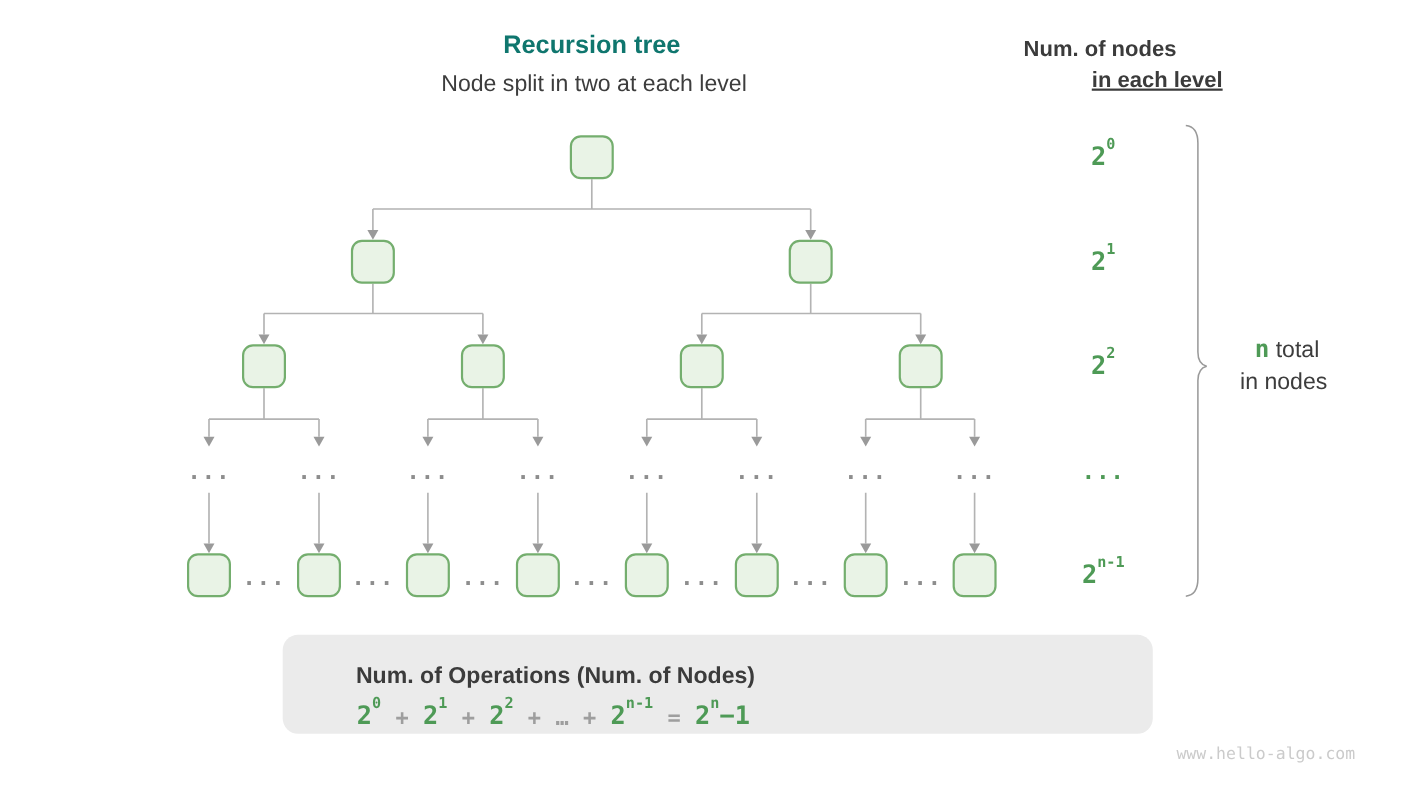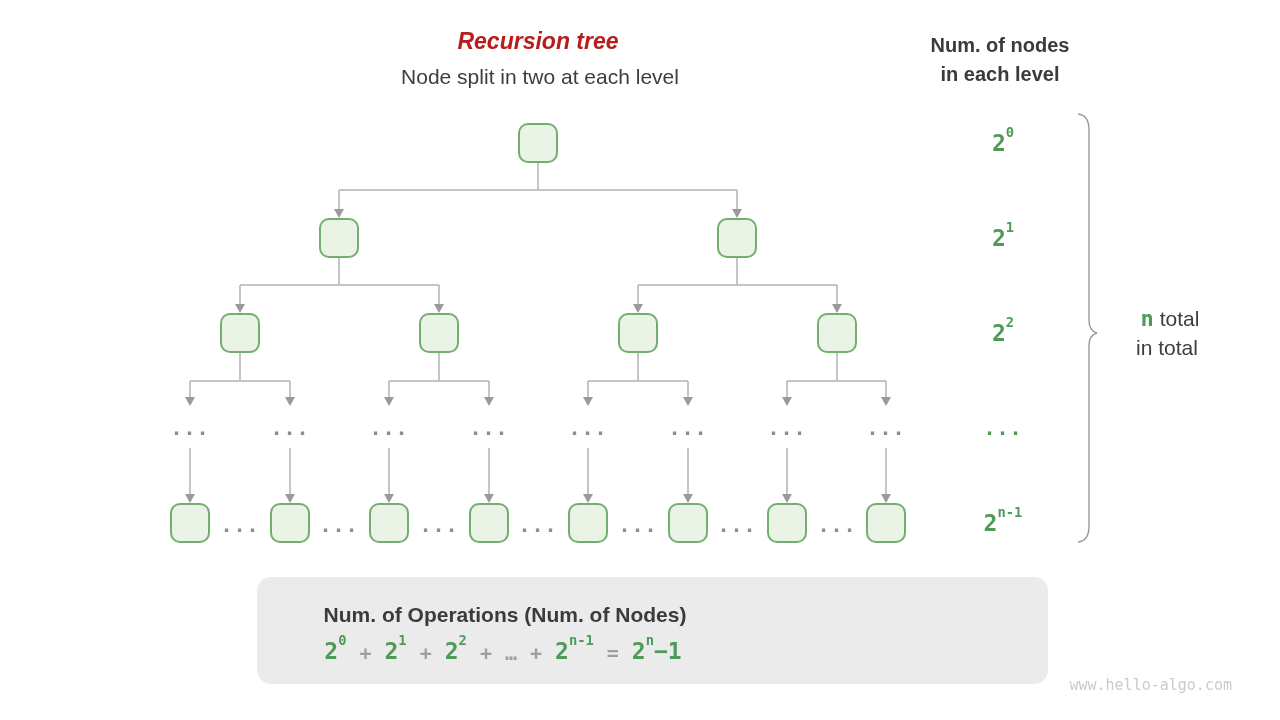--- a/index.html
+++ b/index.html
@@ -4,21 +4,21 @@
 <style>
   html,body { margin:0; padding:0; background:#ffffff; }
   .canvas {
     position:relative; width:1280px; height:720px; background:#ffffff;
     font-family:"Liberation Sans", sans-serif; overflow:hidden;
   }
   .abs { position:absolute; white-space:nowrap; }
   .ctr { transform:translate(-50%,-50%); }
 
   
-  .page-title    { font-size:23px; font-weight:bold; color:#b91c1c;font-style:italic; }
+  .page-title    { font-size:23px; font-weight:bold; color:#0f766e; }
   .page-subtitle { font-size:21px; color:#3d3d3d; }
   .col-header    { font-size:20px; font-weight:bold; color:#3b3b3b; text-align:right; }
 
   
   .node {
     position:absolute; width:40px; height:40px; box-sizing:border-box;
     background:#e9f3e6; border:2.5px solid #74ae6e; border-radius:10px;
   }
 
   
@@ -35,21 +35,21 @@
   }
   sup { font-size:60%; position:relative; top:-0.45em; letter-spacing:0; }
 
   
   .brace-line1 { font-size:21px; color:#3d3d3d; }
   .brace-line1 .n { font-family:"DejaVu Sans Mono",monospace; font-weight:bold; font-size:22px; color:#4e9a56; }
   .brace-line2 { font-size:21px; color:#3d3d3d; }
 
   
   .sumbox {
-    position:absolute; left:257px; top:577px; width:791px; height:107px;
+    position:absolute; left:257px; top:577px; width:791px; height:90px;
     background:#ebebeb; border-radius:14px;
   }
   .sum-title { font-size:21px; font-weight:bold; color:#3b3b3b; }
   .formula {
     display:flex; align-items:baseline; gap:13px;
     font-family:"DejaVu Sans Mono",monospace; font-weight:bold; font-size:23px;
   }
   .formula .pow { color:#4e9a56; }
   .formula .op  { color:#9e9e9e; font-size:20px; }
   .complexity { display:flex; align-items:baseline; gap:14px; color:#e8292f; }
@@ -64,21 +64,21 @@
 </style>
 </head>
 <body>
 
 <div class="canvas">
 
   <div class="abs ctr page-title" style="left:538px; top:41px;">Recursion tree</div>
   <div class="abs ctr page-subtitle" style="left:540px; top:77px;">Node split in two at each level</div>
 
   <div class="abs ctr col-header" style="left:1000px; top:45px;">Num. of nodes</div>
-  <div class="abs ctr col-header" style="left:1000px; top:74px;">in each level</div>
+  <div class="abs ctr col-header" style="left:1052px; top:74px;text-decoration:underline;">in each level</div>
 
   <svg width="1280" height="720" viewBox="0 0 1280 720">
     <g stroke="#b3b3b3" stroke-width="1.5" fill="none">
       <path d="M538 163 V190 M339 190 H737 M339 190 V209 M737 190 V209"></path>
       <path d="M339 258 V285 M240 285 H439 M240 285 V304 M439 285 V304"></path>
       <path d="M737 258 V285 M638 285 H837 M638 285 V304 M837 285 V304"></path>
       <path d="M240 353 V381 M190 381 H290 M190 381 V397 M290 381 V397"></path>
       <path d="M439 353 V381 M389 381 H489 M389 381 V397 M489 381 V397"></path>
       <path d="M638 353 V381 M588 381 H688 M588 381 V397 M688 381 V397"></path>
       <path d="M837 353 V381 M787 381 H886 M787 381 V397 M886 381 V397"></path>
@@ -156,21 +156,21 @@
   </div>
   <div class="dots green" style="left:1003px; top:433px;">...</div>
   <div class="lvl" style="left:1003px; top:523px;">
     <span>2</span><sup>n-1</sup>
   </div>
 
   <div class="abs ctr brace-line1" style="left:1170px; top:318px;">
     <span class="n">n</span>
     <span>total</span>
   </div>
-  <div class="abs ctr brace-line2" style="left:1167px; top:348px;">in total</div>
+  <div class="abs ctr brace-line2" style="left:1167px; top:348px;">in nodes</div>
 
   <div class="sumbox">
     <div class="abs ctr sum-title" style="left:248px; top:38px;">Num. of Operations (Num. of Nodes)</div>
 
     <div class="abs ctr formula" style="left:246px; top:74px;">
       <span class="pow"><span>2</span><sup>0</sup></span>
       <span class="op">+</span>
       <span class="pow"><span>2</span><sup>1</sup></span>
       <span class="op">+</span>
       <span class="pow"><span>2</span><sup>2</sup></span>

